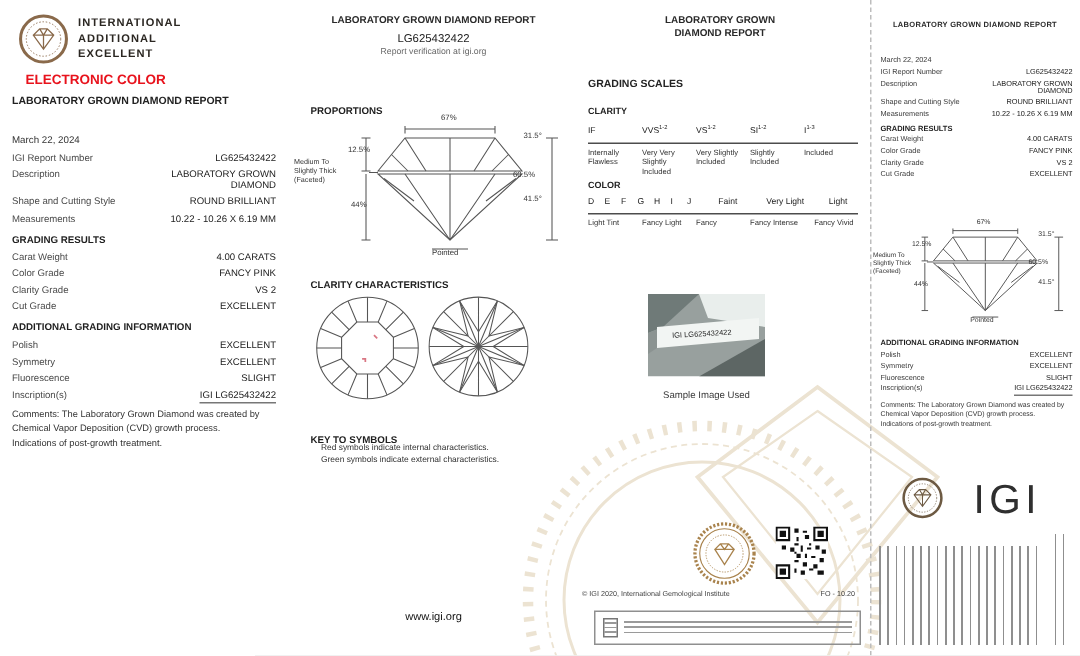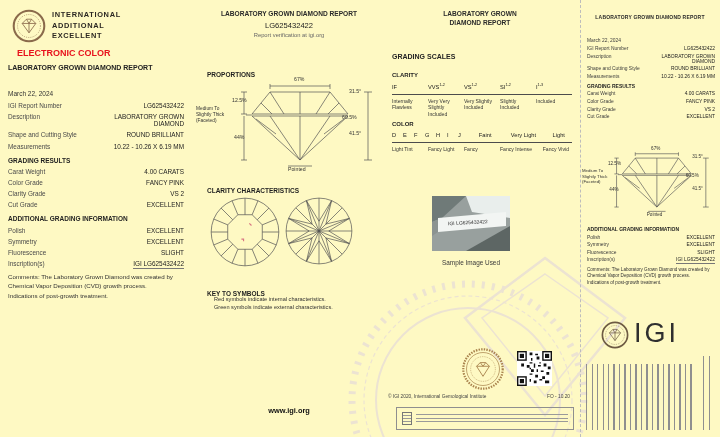--- a/index.html
+++ b/index.html
@@ -1,16 +1,16 @@
 <!DOCTYPE html>
 <html><head>
 <meta charset="utf-8">
 <style>
   html,body{margin:0;padding:0;background:#e8e8e8;}
-  .pg{position:relative;width:720px;height:437px;background:#fef9c3;overflow:hidden;
+  .pg{position:relative;width:720px;height:437px;background:#ffffff;overflow:hidden;
       font-family:"Liberation Sans",sans-serif;color:#3b3b3b;}
   .abs{position:absolute;}
   .z1{z-index:2;}
   .wm{position:absolute;inset:0;z-index:0;}
   .ctr{text-align:center;}
   .b{font-weight:bold;color:#242424;}
   .red{color:#e8121c;font-weight:bold;}
   
   .brand-name{font-size:7.4px;font-weight:bold;letter-spacing:.7px;line-height:1.45;color:#2b2722;}
   .c1-title{font-size:7px;font-weight:bold;color:#222;}
@@ -22,21 +22,21 @@
   .cmt{font-size:6.2px;line-height:1.35;color:#333;margin-top:2px;}
   .u{border-bottom:1px solid #777;padding-bottom:1px;}
   
   .c2-title{font-size:6.6px;font-weight:bold;color:#2a2a2a;}
   .c2-num{font-size:7.6px;color:#222;margin-top:4px;}
   .c2-ver{font-size:5.8px;color:#666;margin-top:2px;}
   .prop-area{width:190px;height:100px;}
   .plbl{position:absolute;font-size:5.2px;color:#333;white-space:nowrap;}
   .girdle-lbl{position:absolute;font-size:4.8px;line-height:1.25;width:32px;color:#333;}
   .keyline{font-size:5.6px;line-height:1.5;color:#333;}
-  .web{font-size:7.4px;font-weight:bold;color:#111;}
+  .web{font-size:7.4px;font-weight:normal;color:#111;}
   
   .sc-row{display:flex;font-size:5.7px;color:#222;border-bottom:1.2px solid #4c4c4c;padding-bottom:4px;}
   .sc-cell{flex:1;}
   .sup{font-size:3.8px;vertical-align:super;}
   .sc-lbls{display:flex;font-size:5.1px;color:#333;margin-top:3px;line-height:1.25;}
   .sc-lbls span{flex:1;padding-right:3px;}
   .cg-letter{flex:0 0 11px;}
   .cap{font-size:6.4px;color:#3a3a3a;}
   .copy{display:flex;justify-content:space-between;font-size:4.8px;color:#444;}
   .disc{display:flex;gap:4px;border:1px solid #8f8f8f;padding:3px 5px;align-items:center;}
@@ -378,21 +378,21 @@
       <span class="v">SLIGHT</span>
     </div>
     <div class="row4">
       <span>Inscription(s)</span>
       <span class="v u">IGI LG625432422</span>
     </div>
     <div class="cmt4">Comments: The Laboratory Grown Diamond was created by Chemical Vapor Deposition (CVD) growth process.</div>
     <div class="cmt4">Indications of post-growth treatment.</div>
   </div>
 
-  <div class="abs z1" style="left:601px;top:318px;display:flex;align-items:flex-end;gap:5px;">
+  <div class="abs z1" style="left:601px;top:318px;display:flex;align-items:flex-start;gap:20px;">
     <svg width="28" height="28" viewBox="0 0 40 40">
       <circle cx="20" cy="20" r="18" fill="none" stroke="#6d5a43" stroke-width="2.4"></circle>
       <circle cx="20" cy="20" r="13.5" fill="none" stroke="#6d5a43" stroke-width=".7" stroke-dasharray="1.2 1.4"></circle>
       <path d="M12 17 L17 12 H23 L28 17 L20 28 Z M12 17 H28 M17 12 L20 17 L23 12 M20 17 L20 28" fill="none" stroke="#6d5a43" stroke-width="1"></path>
     </svg>
     <span class="wordmark">IGI</span>
   </div>
 
   <div class="abs z1 vbars" style="left:586px;top:364px;width:108px;height:66px;"></div>
   <div class="abs z1 vbars" style="left:703px;top:356px;width:7px;height:74px;"></div>

